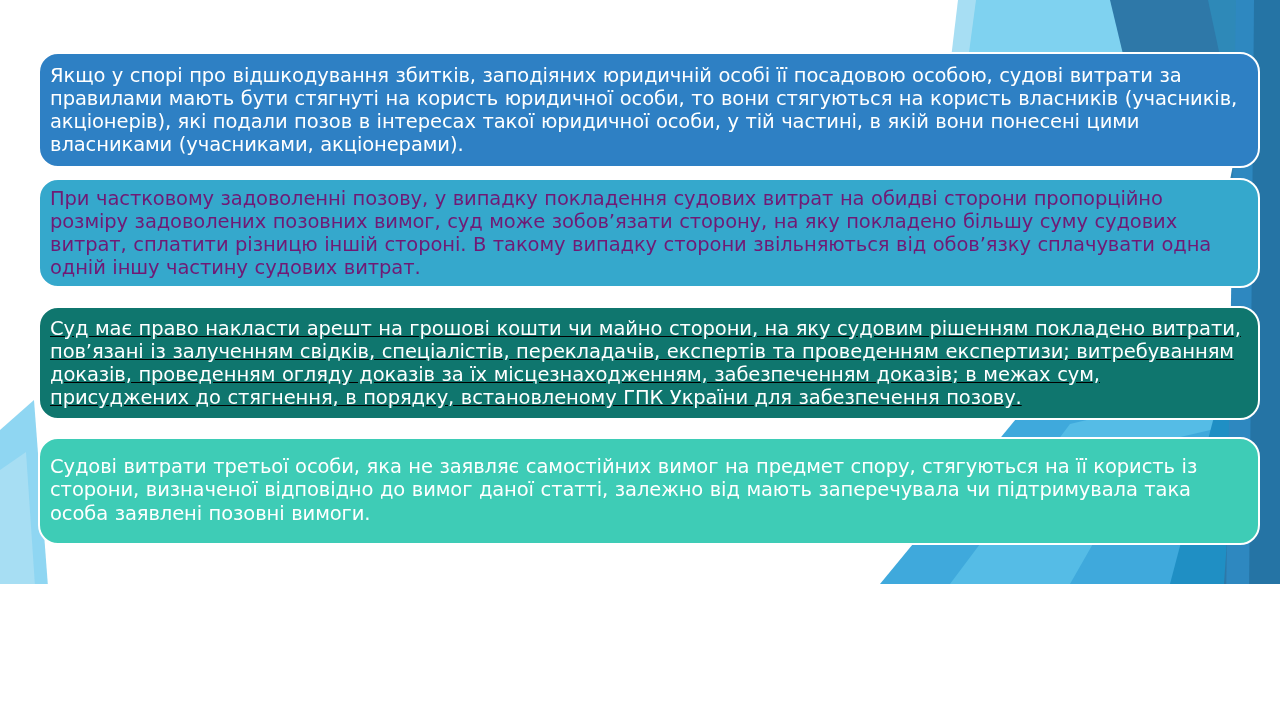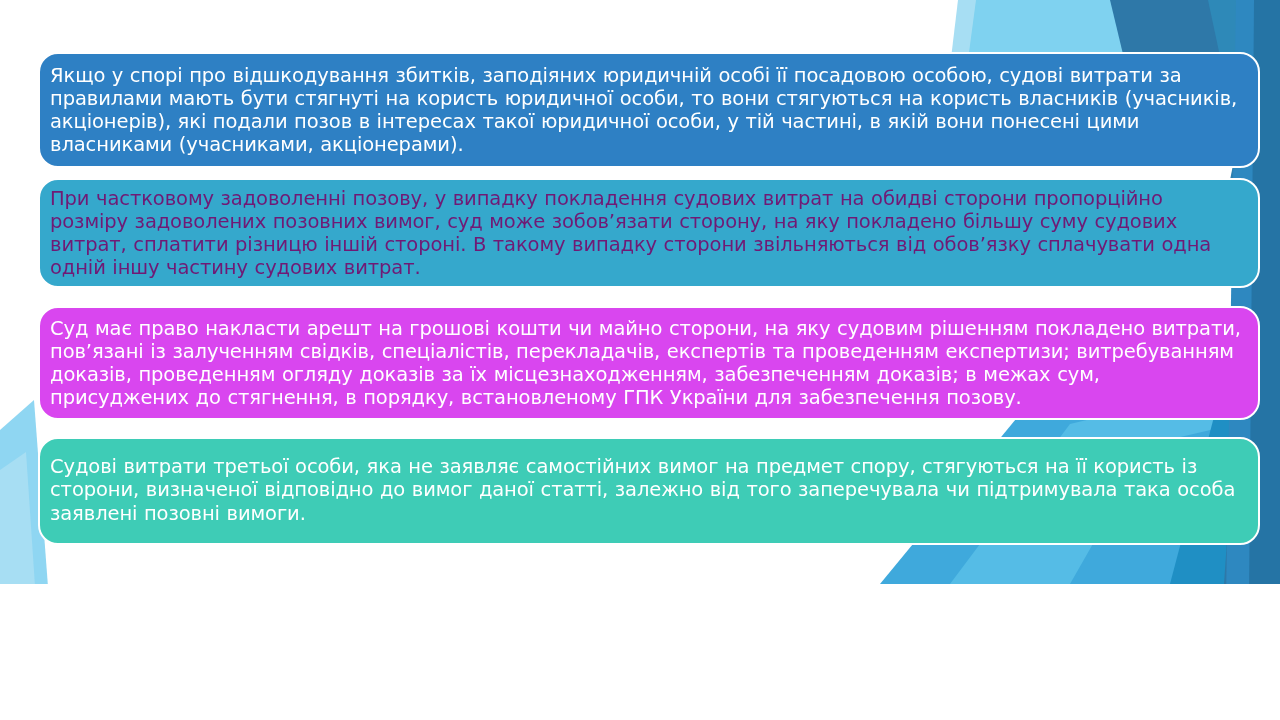--- a/index.html
+++ b/index.html
@@ -130,23 +130,23 @@
   <div id="boxes">
 
     <div class="callout light" id="box-1" style="background: rgb(46, 128, 196);">
       <p style="color: rgb(255, 255, 255);"> Якщо у спорі про відшкодування збитків, заподіяних юридичній особі її посадовою особою, судові витрати за правилами мають бути стягнуті на користь юридичної особи, то вони стягуються на користь власників (учасників, акціонерів), які подали позов в інтересах такої юридичної особи, у тій частині, в якій вони понесені цими власниками (учасниками, акціонерами).</p>
     </div>
 
     <div class="callout light" id="box-2" style="background: rgb(53, 168, 204);">
       <p style="color: #701a75;">При частковому задоволенні позову, у випадку покладення судових витрат на обидві сторони пропорційно розміру задоволених позовних вимог, суд може зобов’язати сторону, на яку покладено більшу суму судових витрат, сплатити різницю іншій стороні. В такому випадку сторони звільняються від обов’язку сплачувати одна одній іншу частину судових витрат.</p>
     </div>
 
-    <div class="callout light" id="box-3" style="background: #d946ef;">
+    <div class="callout light" id="box-3" style="background: #0f766e; text-decoration: underline;">
       <p style="color: rgb(255, 255, 255);">Суд має право накласти арешт на грошові кошти чи майно сторони, на яку судовим рішенням покладено витрати, пов’язані із залученням свідків, спеціалістів, перекладачів, експертів та проведенням експертизи; витребуванням доказів, проведенням огляду доказів за їх місцезнаходженням, забезпеченням доказів; в межах сум, присуджених до стягнення, в порядку, встановленому ГПК України для забезпечення позову.</p>
     </div>
 
     <div class="callout light" id="box-4" style="background: rgb(62, 204, 182);">
-      <p style="color: rgb(255, 255, 255);"> Судові витрати третьої особи, яка не заявляє самостійних вимог на предмет спору, стягуються на її користь із сторони, визначеної відповідно до вимог  даної статті, залежно від того заперечувала чи підтримувала така особа заявлені позовні вимоги.</p>
+      <p style="color: rgb(255, 255, 255);"> Судові витрати третьої особи, яка не заявляє самостійних вимог на предмет спору, стягуються на її користь із сторони, визначеної відповідно до вимог  даної статті, залежно від мають заперечувала чи підтримувала така особа заявлені позовні вимоги.</p>
     </div>
 
 
   </div>
 </div>
 
 </body></html>

